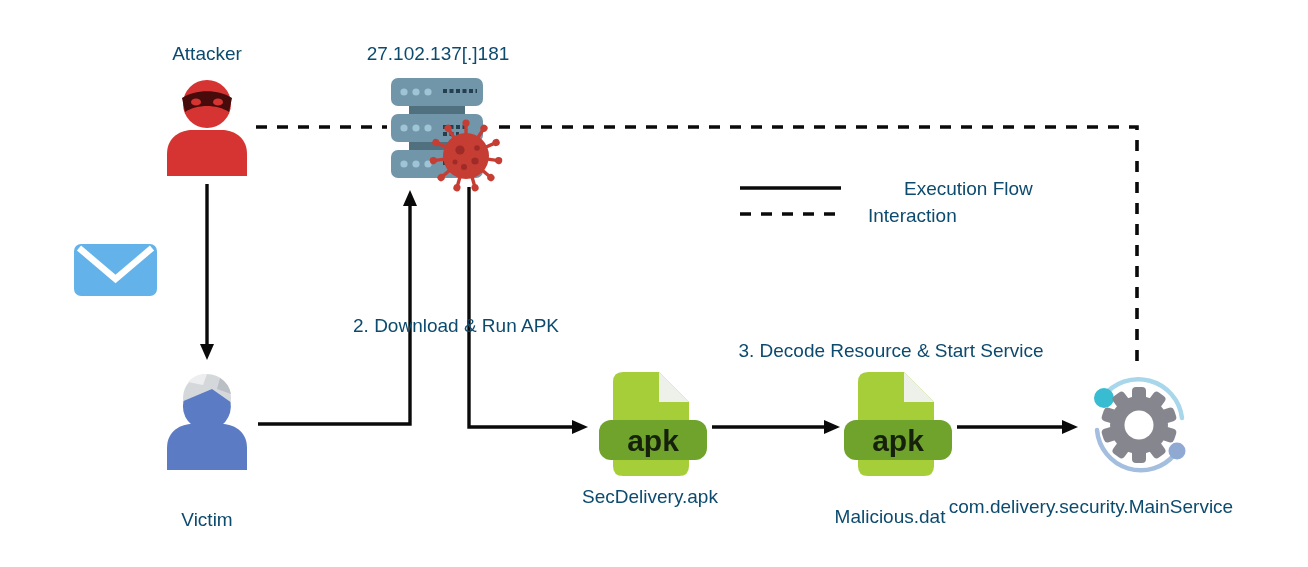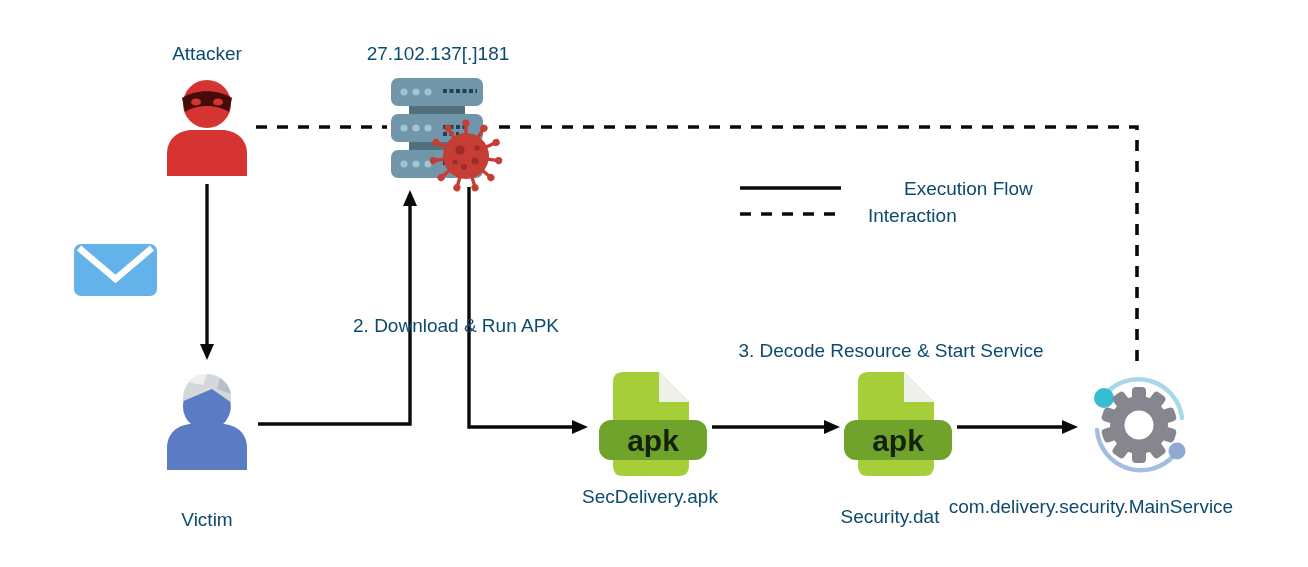--- a/index.html
+++ b/index.html
@@ -174,21 +174,21 @@
     <text x="56" y="83" text-anchor="middle" class="apk-badge-text">apk</text>
   </svg>
   <div class="lbl centered" style="left:650px;top:487px;">SecDelivery.apk</div>
 
   <svg class="abs" style="left:842px;top:368px;" width="112" height="112" viewBox="0 0 112 112">
     <path d="M16,14 Q16,4 26,4 H62 L92,34 V98 Q92,108 82,108 H26 Q16,108 16,98 Z" fill="#a6ce39"></path>
     <path d="M62,4 L92,34 H62 Z" fill="#eef1ea"></path>
     <rect x="2" y="52" width="108" height="40" rx="12" fill="#6fa32c"></rect>
     <text x="56" y="83" text-anchor="middle" class="apk-badge-text">apk</text>
   </svg>
-  <div class="lbl centered" style="left:890px;top:507px;">Security.dat</div>
+  <div class="lbl centered" style="left:890px;top:507px;">Malicious.dat</div>
 
   <svg class="abs" style="left:1082px;top:363px;" width="115" height="120" viewBox="0 0 115 120">
     <path d="M21,34 A44,44 0 0 1 100,55" fill="none" stroke="#a8d6ea" stroke-width="4.5" stroke-linecap="round"></path>
     <path d="M93,91 A44,44 0 0 1 15,67" fill="none" stroke="#a3bede" stroke-width="4.5" stroke-linecap="round"></path>
     <circle cx="22" cy="35" r="10" fill="#38bcd2"></circle>
     <circle cx="95" cy="88" r="8.5" fill="#8fa9d2"></circle>
     <g transform="translate(57,62)" fill="#86868f">
       <g transform="rotate(0)">
           <rect x="-7" y="-38" width="14" height="16" rx="4"></rect>
         </g>

